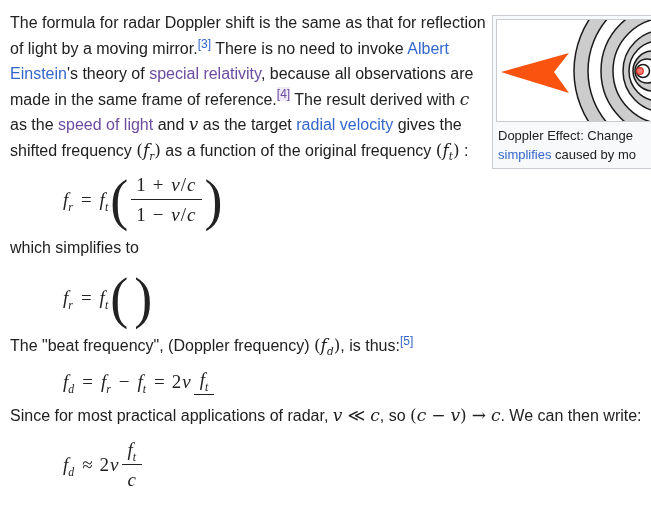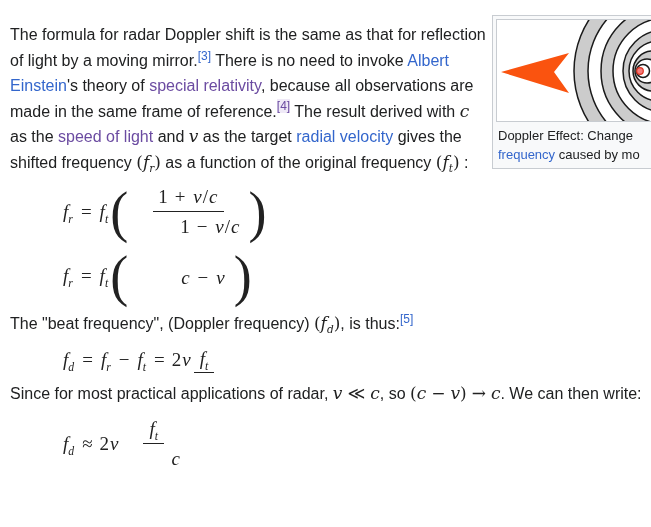--- a/index.html
+++ b/index.html
@@ -2,21 +2,21 @@
 <html style="--text: #202122; --link: #3366cc; --visited: #6b4ba1; --math: #222222; --thumb_border: #c8ccd1; --thumb_bg: #f8f9fa; --ref_highlight: #efe9f7; --arrow: #fa530f; --ring_gray: #cccccc; --ring_stroke: #1a1a1a; --dot_fill: #f67c7c; --dot_stroke: #dd3322;"><head>
 <meta charset="utf-8">
 <style>
   html,body{margin:0;padding:0;}
   body{
     width:651px;height:527px;overflow:hidden;background:#fff;
     font-family:"Liberation Sans","DejaVu Sans",sans-serif;
     font-size:16px;line-height:25.5px;color:var(--text,#202122);
     position:relative;
   }
-  .content{position:absolute;top:0;left:0;width:623px;padding:22px 0 0 10px;box-sizing:border-box;}
+  .content{position:absolute;top:0;left:0;width:623px;padding:10px 0 0 10px;box-sizing:border-box;}
   .para{margin:0;}
   #p1{width:476px;}
   #p3,#p4{white-space:nowrap;}
   .lnk{text-decoration:none;cursor:pointer;}
   .lnk.blue{color:var(--link,#36c);}
   .lnk.visited{color:var(--visited,#6b4ba1);}
   .ref{font-size:12px;line-height:0;vertical-align:super;}
   .ref a{text-decoration:none;color:var(--link,#36c);cursor:pointer;}
   .ref.visited a{color:var(--visited,#6b4ba1);background:var(--ref_highlight,#efe9f7);}
   
@@ -28,21 +28,21 @@
     display:flex;align-items:center;
     font-family:Liberation Serif, serif;
     font-size:19px;color:var(--math,#222);
     margin:10px 0 8px 52px;line-height:1.25;
   }
   .formula .mi{font-style:italic;padding:0 1px;}
   .formula .mo{margin:0 7px;}
   .formula .mn{margin:0;}
   .frac{display:inline-flex;flex-direction:column;align-items:center;margin:0 2px;vertical-align:middle;}
   .frac .num{display:block;padding:0 5px 2px;border-bottom:1.4px solid var(--math,#222);white-space:nowrap;}
-  .frac .den{display:block;padding:3px 5px 0;white-space:nowrap;margin-left:44px;}
+  .frac .den{display:block;padding:3px 5px 0;white-space:nowrap;}
   .big{font-size:54px;font-weight:400;line-height:1;margin:0 1px;display:inline-block;transform:scaleY(1.05);}
   
   .thumb{
     position:absolute;left:492px;top:15px;width:228px;box-sizing:border-box;
     border:1px solid var(--thumb_border,#c8ccd1);background:var(--thumb_bg,#f8f9fa);
     padding:3px;
   }
   .thumbinner{
     box-sizing:border-box;width:220px;height:103px;overflow:hidden;
     border:1px solid var(--thumb_border,#c8ccd1);background:#fff;cursor:pointer;
@@ -66,28 +66,28 @@
       <span class="mo">=</span>
       <span class="mi">f<sub>t</sub></span>
       <span class="big">(</span>
       <span class="frac">
         <span class="num"><span class="mn">1</span><span class="mo">+</span><span class="mi">v</span><span class="mn">/</span><span class="mi">c</span></span>
         <span class="den"><span class="mn">1</span><span class="mo">−</span><span class="mi">v</span><span class="mn">/</span><span class="mi">c</span></span>
       </span>
       <span class="big">)</span>
     </div>
 
+  <p class="para" id="p2">which simplifies to</p>
 
   <div class="formula" id="f2">
       <span class="mi">f<sub>r</sub></span>
       <span class="mo">=</span>
       <span class="mi">f<sub>t</sub></span>
       <span class="big">(</span>
       <span class="frac">
-        <span class="den"><span class="mi">c</span><span class="mo">−</span><span class="mi">v</span></span>
       </span>
       <span class="big">)</span>
     </div>
 
   <p class="para" id="p3">The "beat frequency", (Doppler frequency) <span class="imath"><span class="mn">(</span><span class="mi">f<sub>d</sub></span><span class="mn">)</span></span>, is thus:<sup class="ref blue"><a href="#">[5]</a></sup></p>
 
   <div class="formula" id="f3">
       <span class="mi">f<sub>d</sub></span>
       <span class="mo">=</span>
       <span class="mi">f<sub>r</sub></span>
@@ -129,15 +129,15 @@
         <circle class="ring-g" cx="156" cy="51" r="20"></circle>
         <circle class="ring-w" cx="150" cy="51" r="12"></circle>
         <circle class="ring-w" cx="146" cy="51" r="6.5"></circle>
       </g>
       <path class="arrow" d="M72,33 L4,52 L72,73 L57,52 Z"></path>
       <circle class="srcdot" cx="143" cy="51" r="3.3"></circle>
     </svg>
   </div>
   <div class="thumbcaption">
     <div class="capline">Doppler Effect: Change</div>
-    <div class="capline"><a class="lnk blue" href="#">frequency</a> caused by mo</div>
+    <div class="capline"><a class="lnk blue" href="#">simplifies</a> caused by mo</div>
   </div>
 </div>
 
 </body></html>

